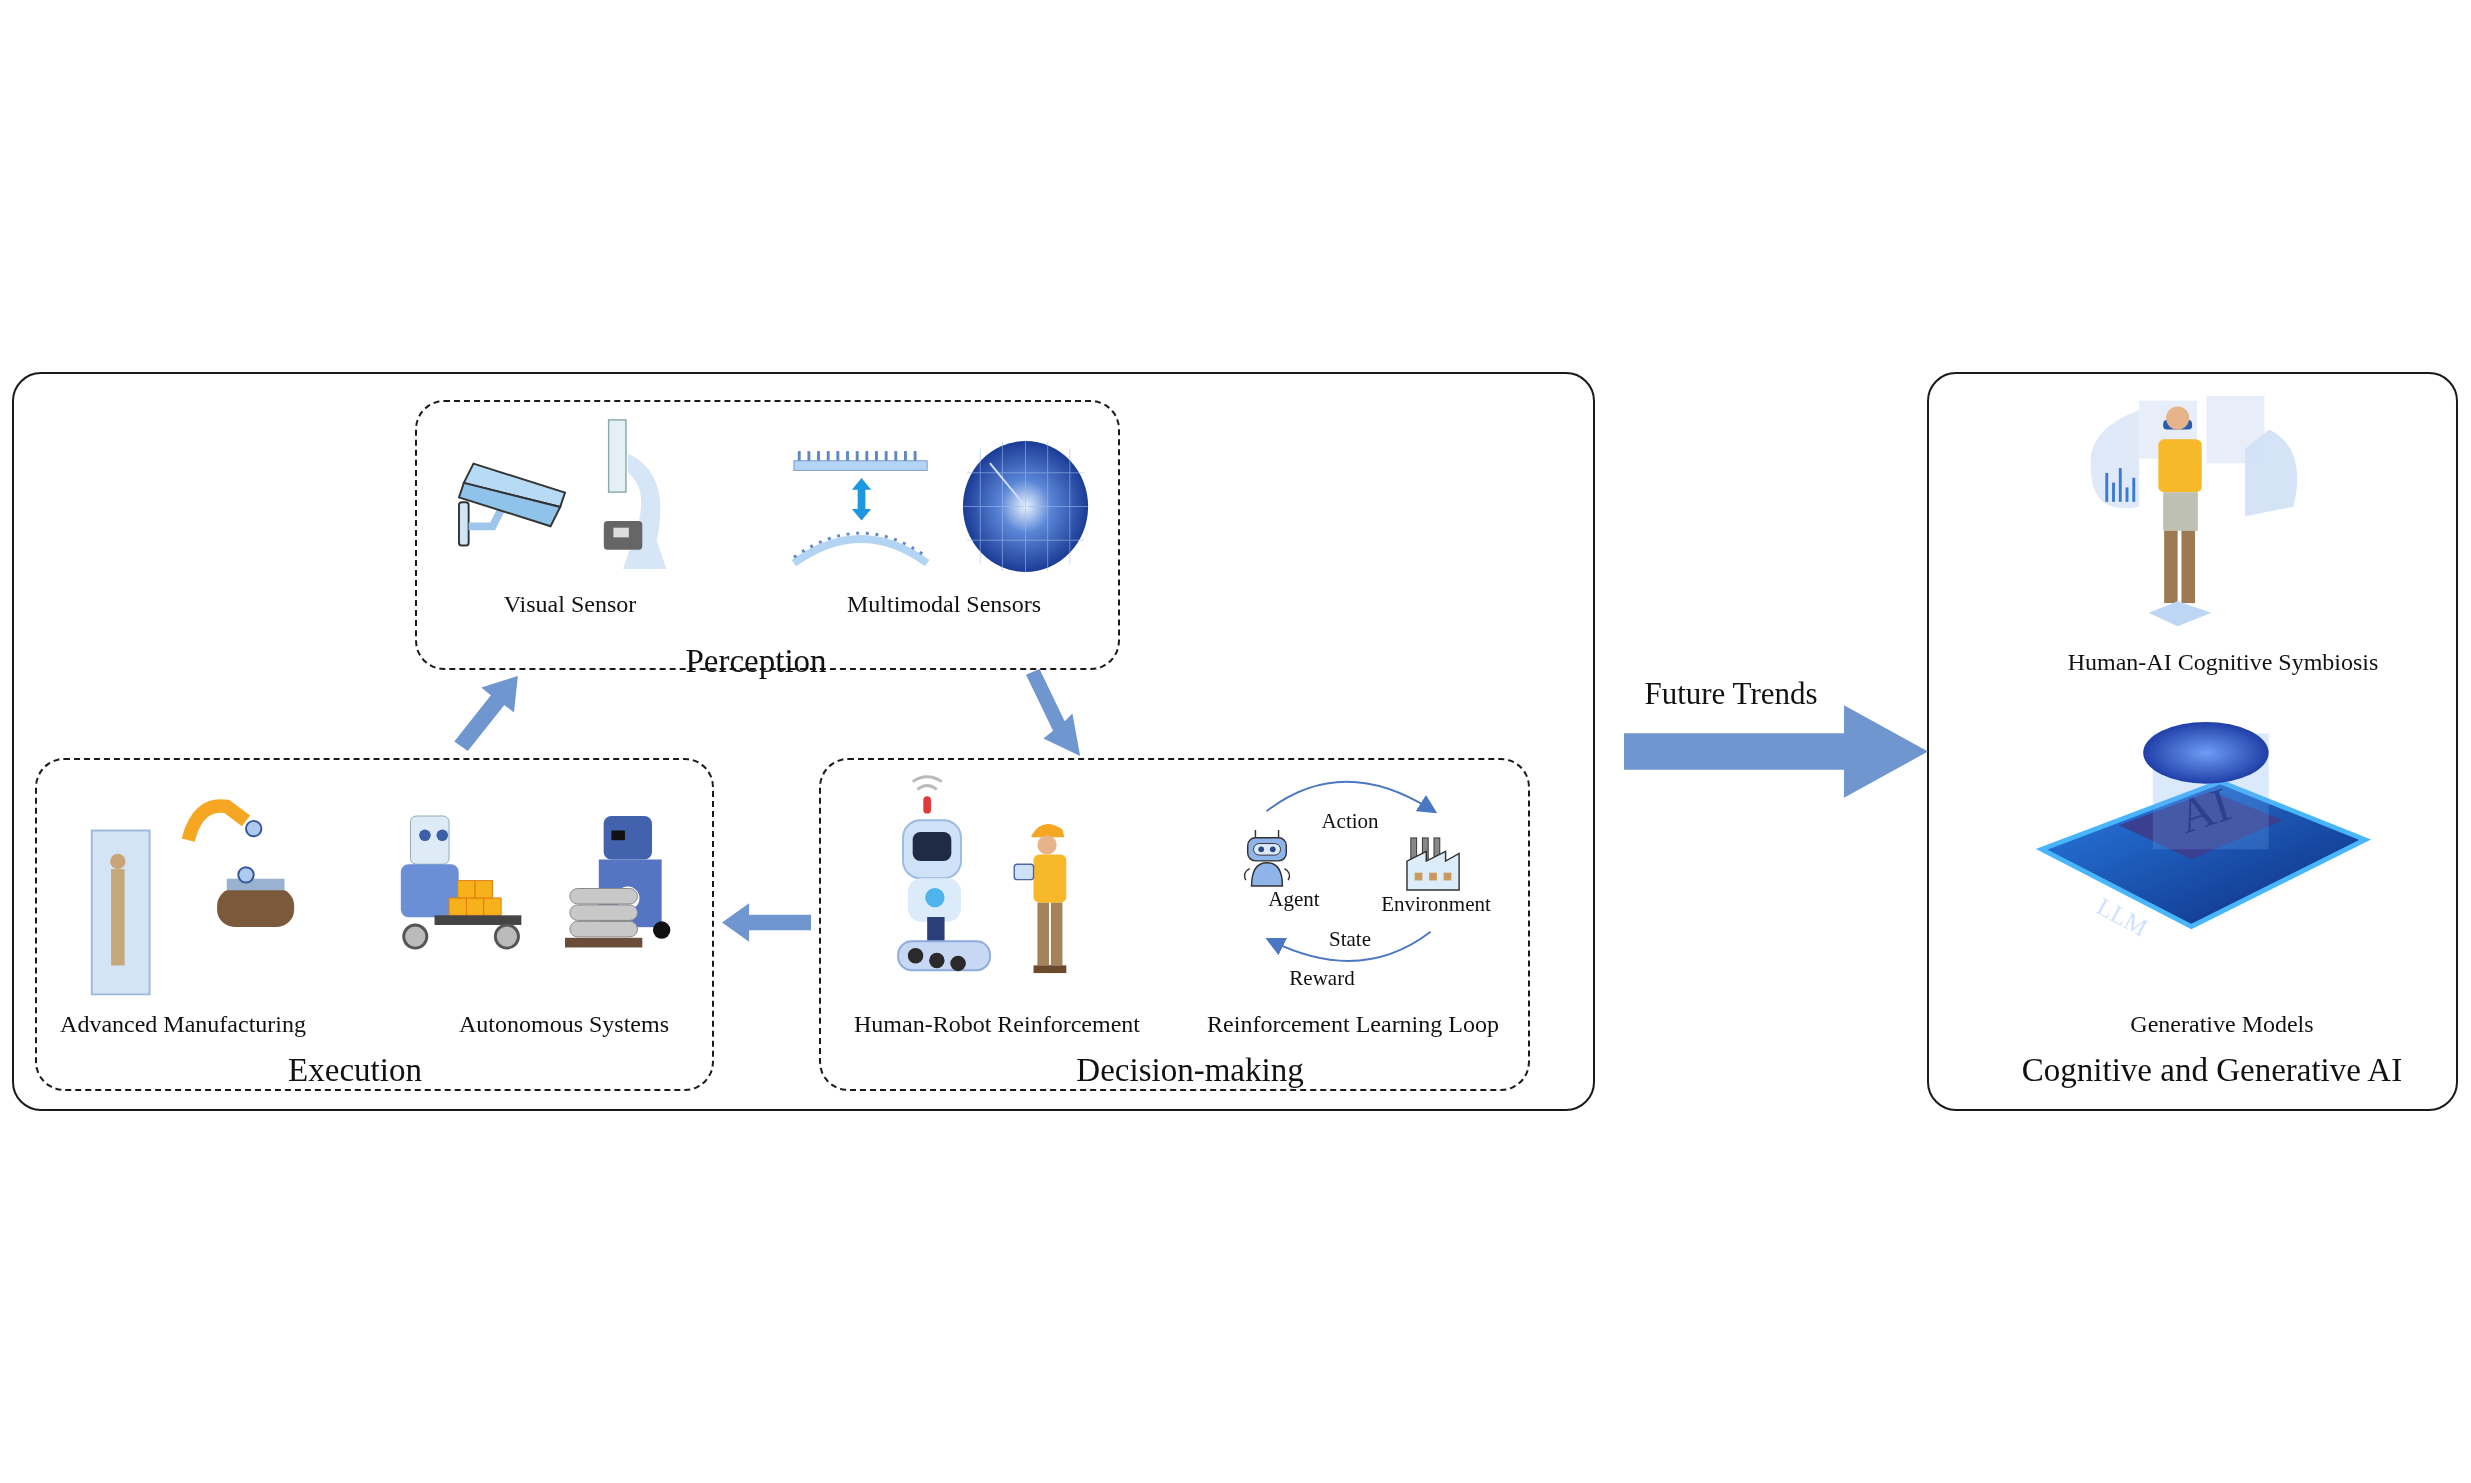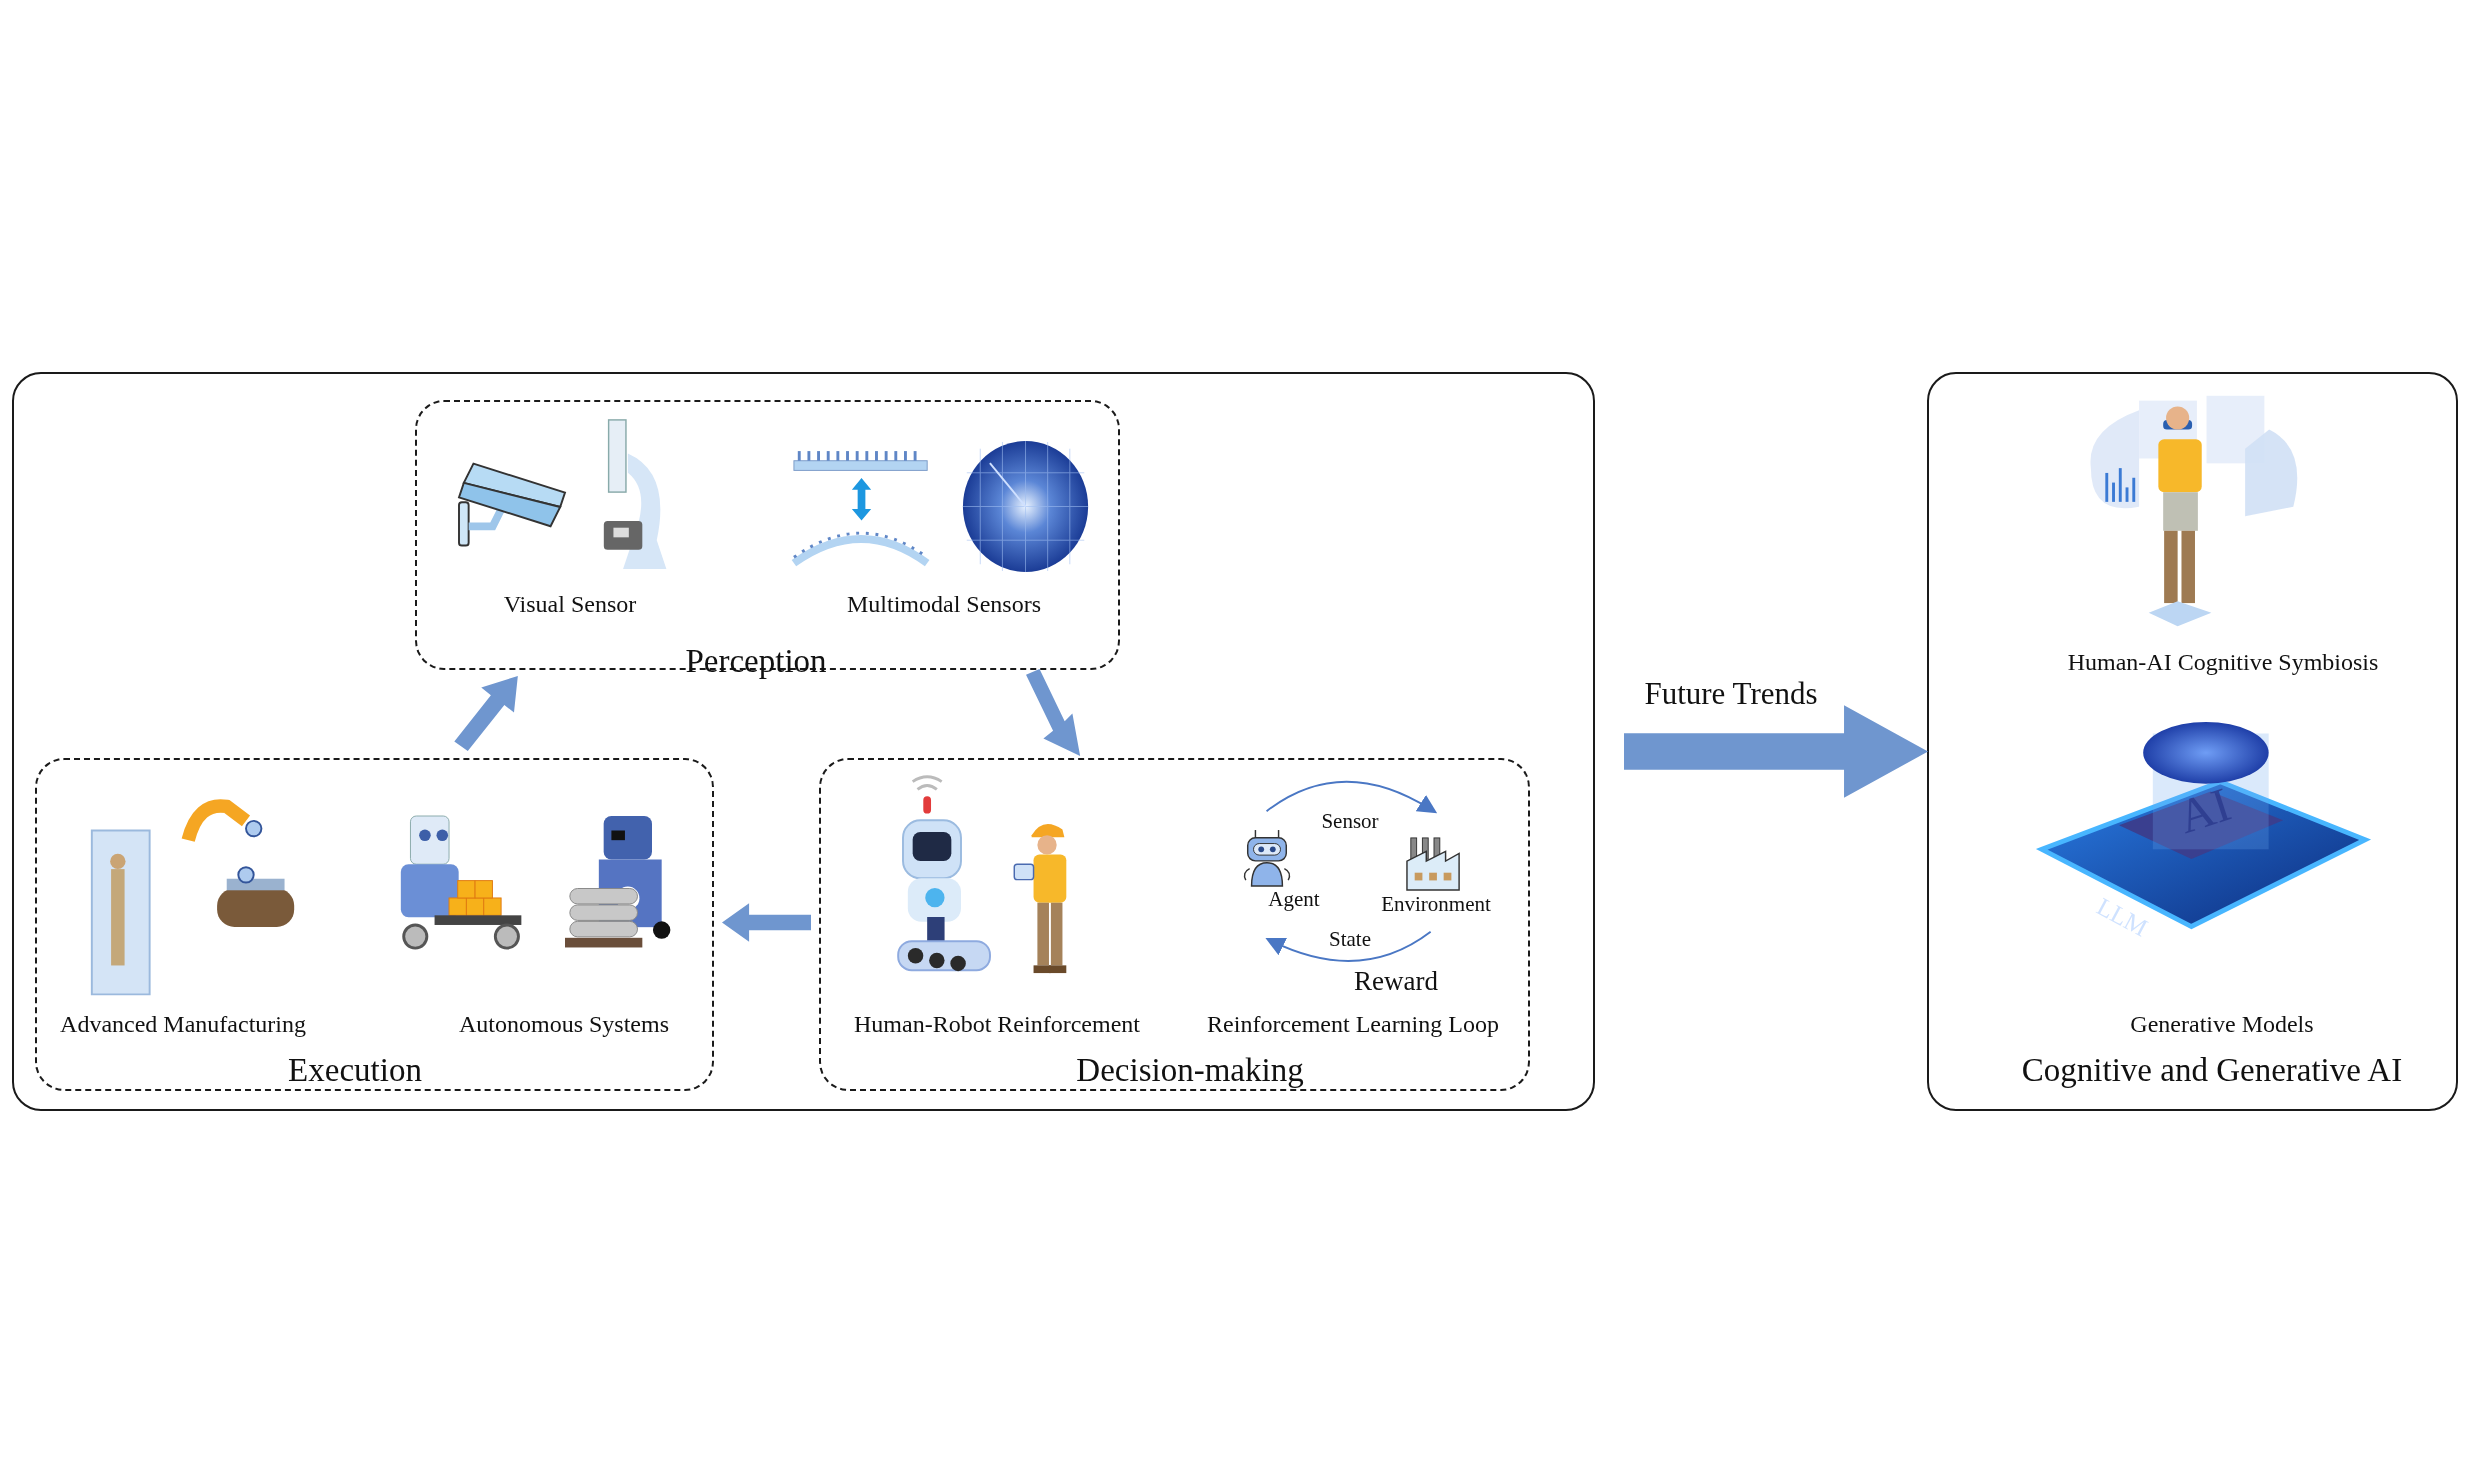--- a/index.html
+++ b/index.html
@@ -178,25 +178,25 @@
 </svg>
 <svg style="left:1405px;top:836px;" width="58" height="56" viewBox="0 0 60 58">
   <rect x="6" y="2" width="6" height="22" fill="#888" stroke="#333" stroke-width="1"></rect>
   <rect x="18" y="2" width="6" height="22" fill="#888" stroke="#333" stroke-width="1"></rect>
   <rect x="30" y="2" width="6" height="22" fill="#888" stroke="#333" stroke-width="1"></rect>
   <polygon points="2,56 2,26 22,16 22,26 42,16 42,26 56,18 56,56" fill="#dcecf8" stroke="#333" stroke-width="1.5"></polygon>
   <rect x="10" y="38" width="8" height="8" fill="#c89a5e"></rect>
     <rect x="25" y="38" width="8" height="8" fill="#c89a5e"></rect>
     <rect x="40" y="38" width="8" height="8" fill="#c89a5e"></rect>
 </svg>
-<div class="lbl" style="left:1350px;top:809px;font-size:21px;">Sensor</div>
+<div class="lbl" style="left:1350px;top:809px;font-size:21px;">Action</div>
 <div class="lbl" style="left:1266px;top:887px;font-size:21px;margin-left:28px;">Agent</div>
 <div class="lbl" style="left:1436px;top:892px;font-size:21px;">Environment</div>
 <div class="lbl" style="left:1350px;top:927px;font-size:21px;">State</div>
-<div class="lbl" style="left:1396px;top:966px;font-size:27px;">Reward</div>
+<div class="lbl" style="left:1322px;top:966px;font-size:21px;">Reward</div>
 
 <div class="lbl" style="left:997px;top:1011px;">Human-Robot Reinforcement</div>
 <div class="lbl" style="left:1353px;top:1011px;">Reinforcement Learning Loop</div>
 <div class="title" style="left:1190px;top:1052px;">Decision-making</div>
 
 <div class="lbl" style="left:1731px;top:676px;font-size:31px;">Future Trends</div>
 <svg style="left:1624px;top:705px;" width="304" height="93" viewBox="0 0 315 96">
   <polygon points="0,29 228,29 228,0 315,48 228,96 228,67 0,67" fill="#6f96cf"></polygon>
 </svg>
 

